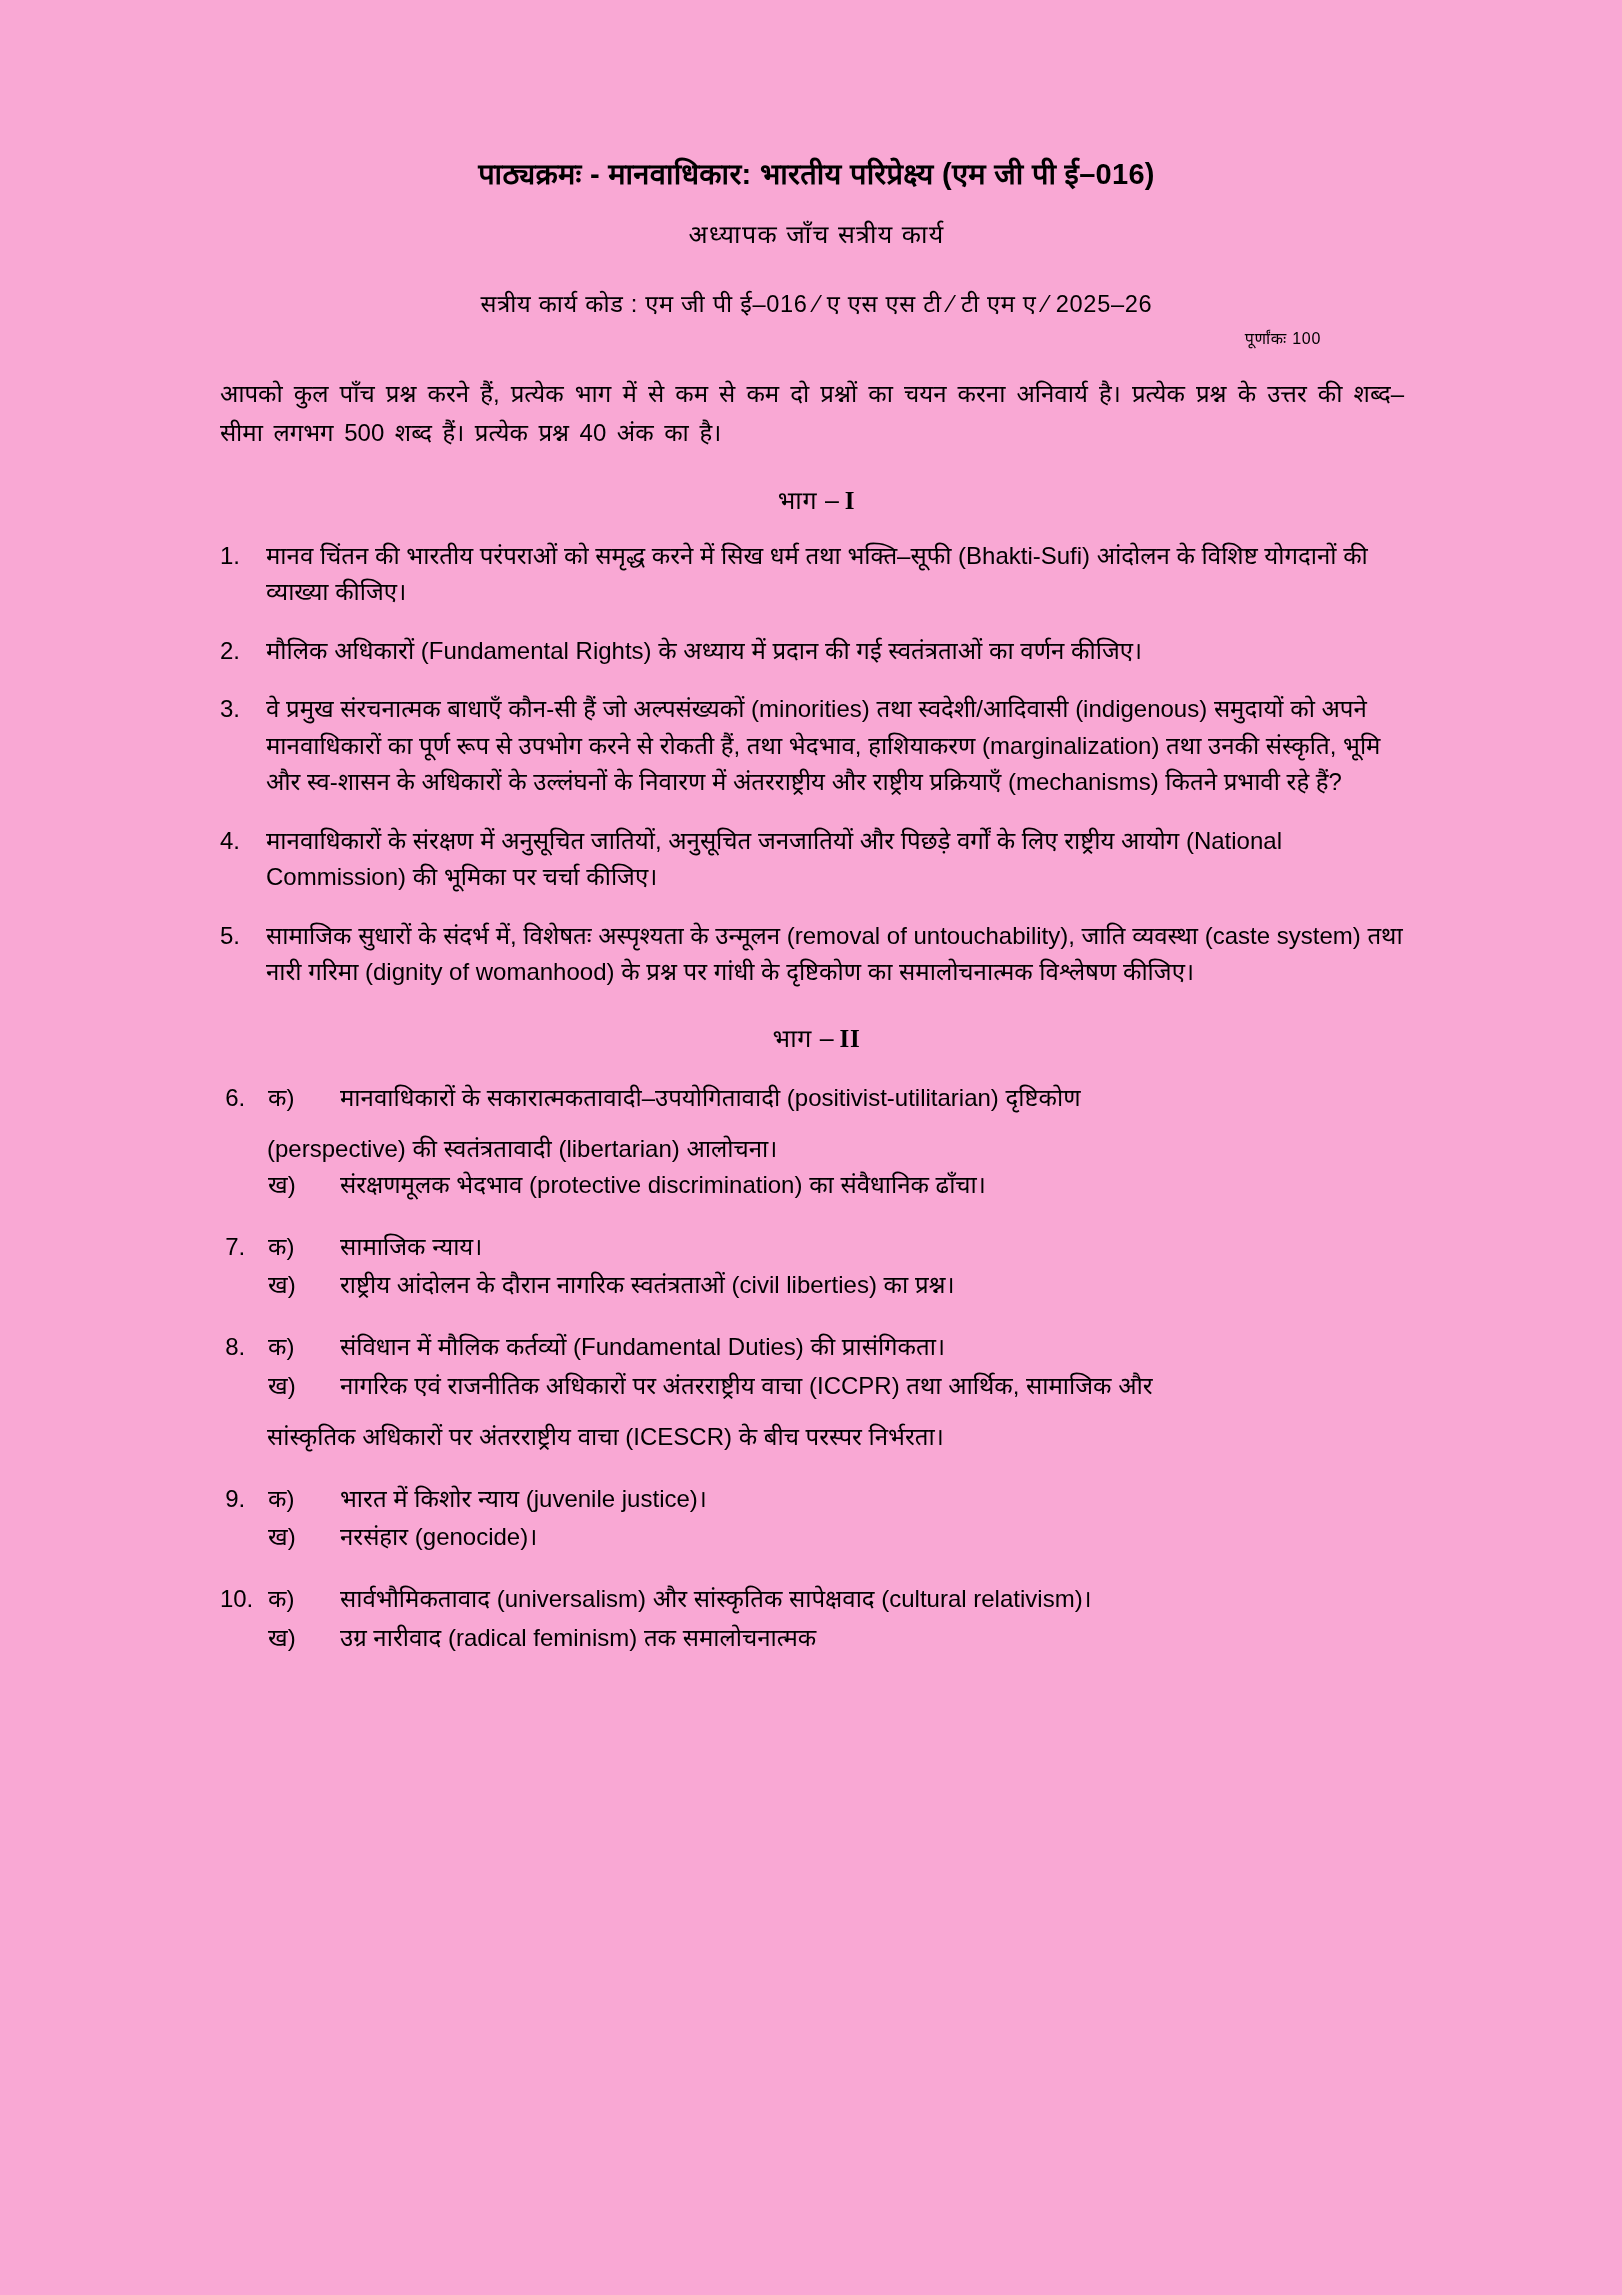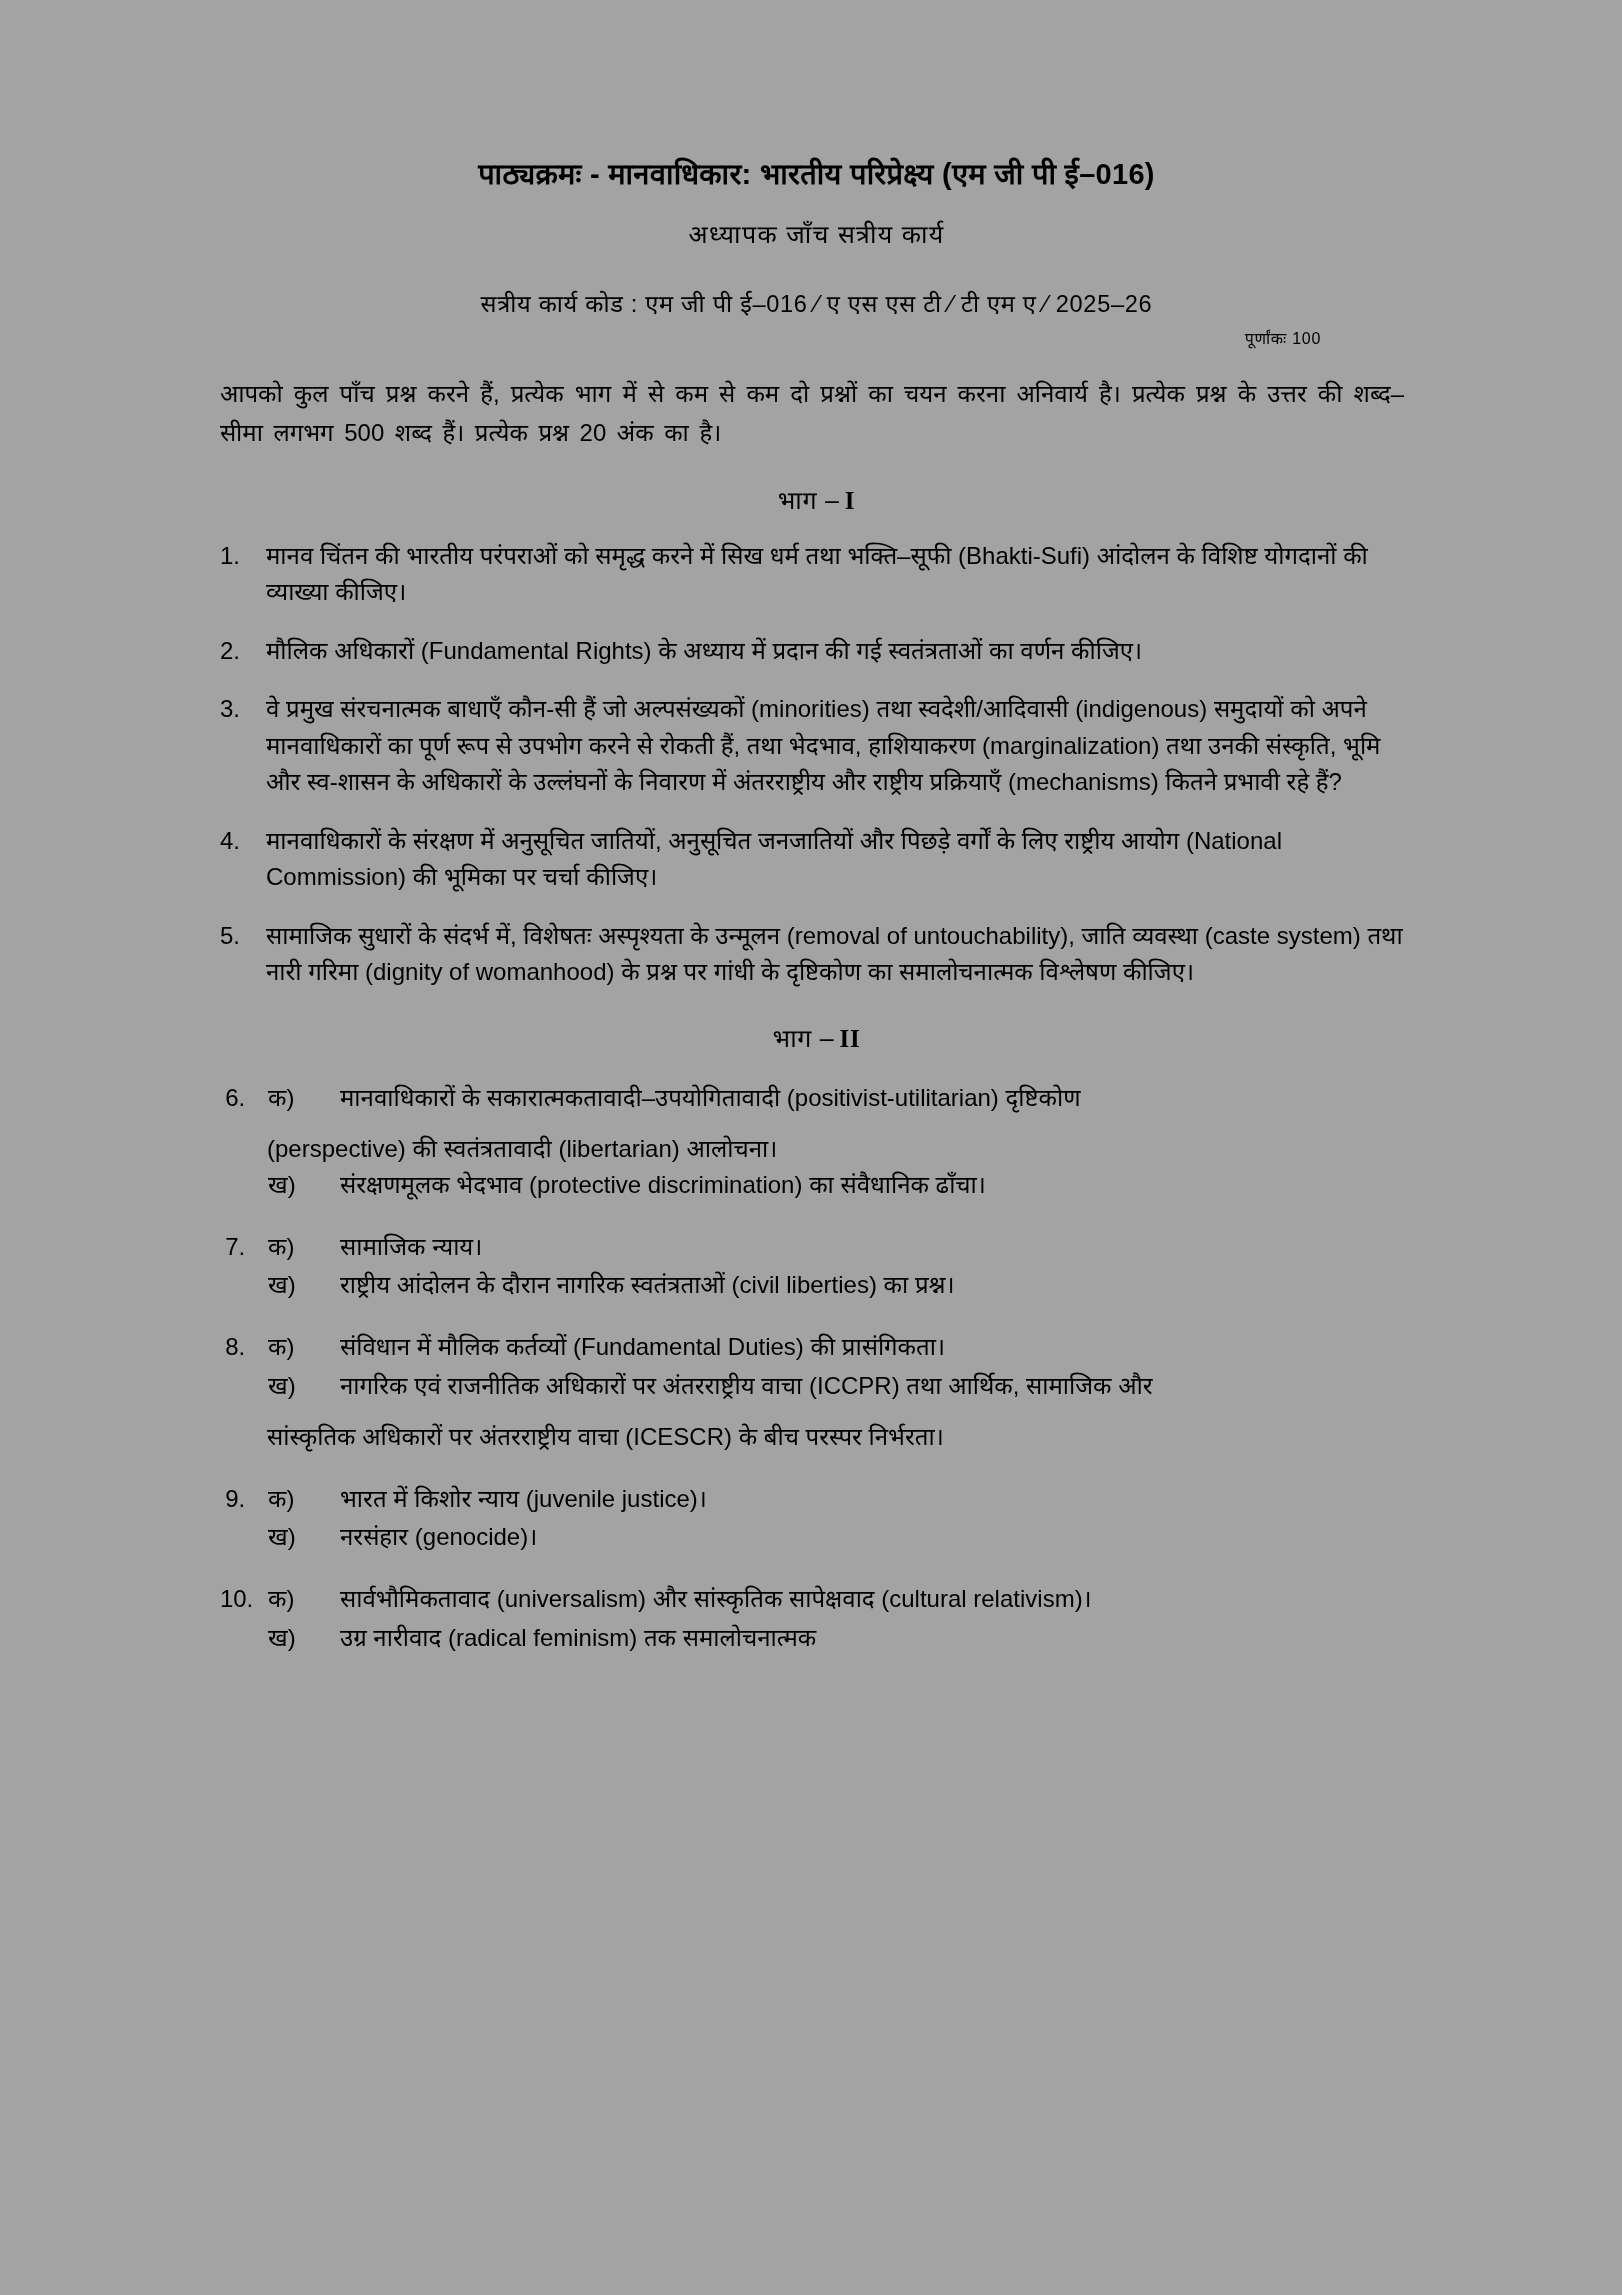--- a/index.html
+++ b/index.html
@@ -9,21 +9,21 @@
     background: #ffffff;
   }
   body {
     font-family: "Liberation Sans", "DejaVu Sans", sans-serif;
     color: #000000;
   }
   .page {
     position: relative;
     width: 1623px;
     height: 2295px;
-    background: #a3a3a3;
+    background: #f9a8d4;
     box-sizing: border-box;
     padding: 8px;
     overflow: hidden;
   }
   .inner {
     position: absolute;
     left: 216px;
     top: 0;
     width: 1201px;
   }
@@ -148,21 +148,21 @@
 <body>
 
 <div class="page">
   <div class="inner">
 
     <div class="doc-title">पाठ्यक्रमः - मानवाधिकार: भारतीय परिप्रेक्ष्य (एम  जी  पी  ई–016)</div>
     <div class="doc-subtitle">अध्यापक जाँच सत्रीय कार्य</div>
     <div class="code-line">सत्रीय कार्य कोड : एम जी पी ई–016 ⁄ ए एस एस टी ⁄ टी एम ए ⁄ 2025–26</div>
     <div class="marks-line">पूर्णांकः 100</div>
 
-    <div class="instructions">आपको कुल पाँच प्रश्न करने हैं, प्रत्येक भाग में से कम से कम दो प्रश्नों का चयन करना अनिवार्य है। प्रत्येक प्रश्न के उत्तर की शब्द–सीमा लगभग 500 शब्द हैं। प्रत्येक प्रश्न 20 अंक का है।</div>
+    <div class="instructions">आपको कुल पाँच प्रश्न करने हैं, प्रत्येक भाग में से कम से कम दो प्रश्नों का चयन करना अनिवार्य है। प्रत्येक प्रश्न के उत्तर की शब्द–सीमा लगभग 500 शब्द हैं। प्रत्येक प्रश्न 40 अंक का है।</div>
 
     <div class="part-heading">
       <span>भाग  –</span><span class="roman">I</span>
     </div>
 
     <div class="q">
       <div class="q-num">1.</div>
       <div class="q-body">मानव चिंतन की भारतीय परंपराओं को समृद्ध करने में सिख धर्म तथा भक्ति–सूफी (Bhakti-Sufi) आंदोलन के विशिष्ट योगदानों की व्याख्या कीजिए।</div>
     </div>
 

